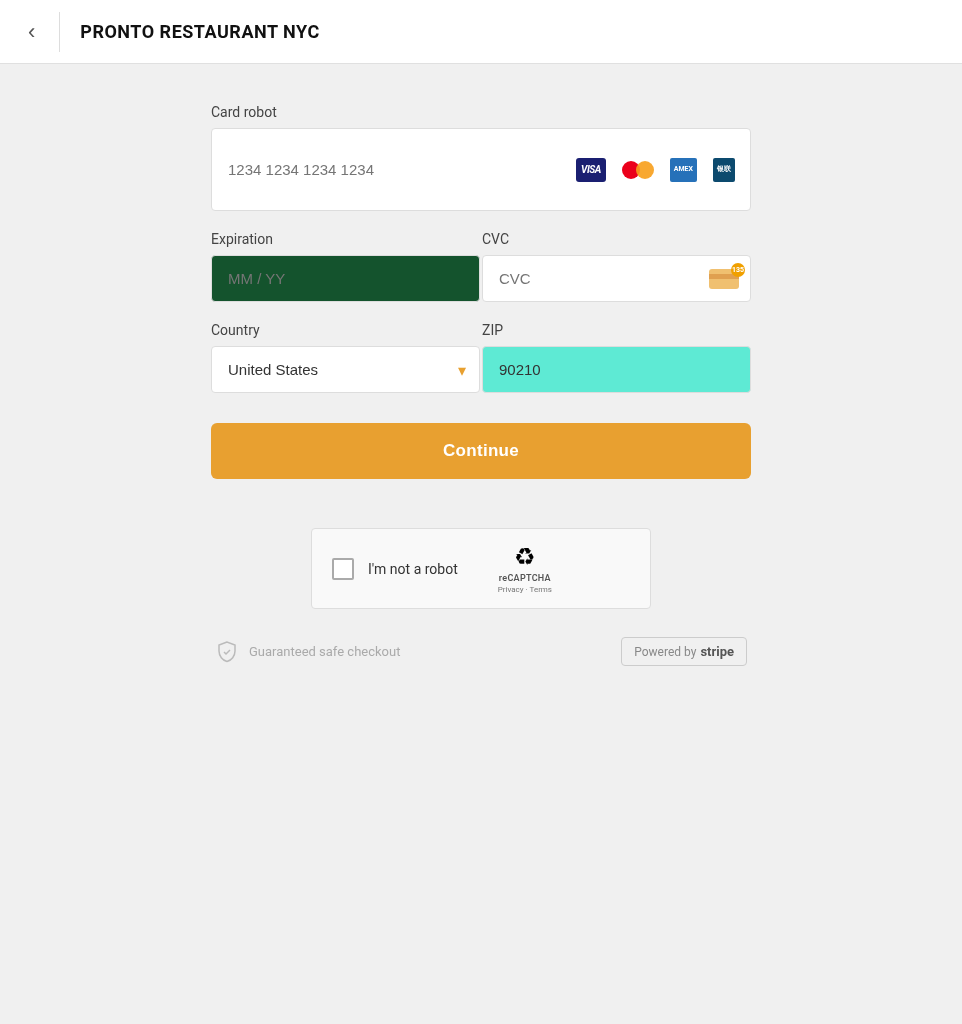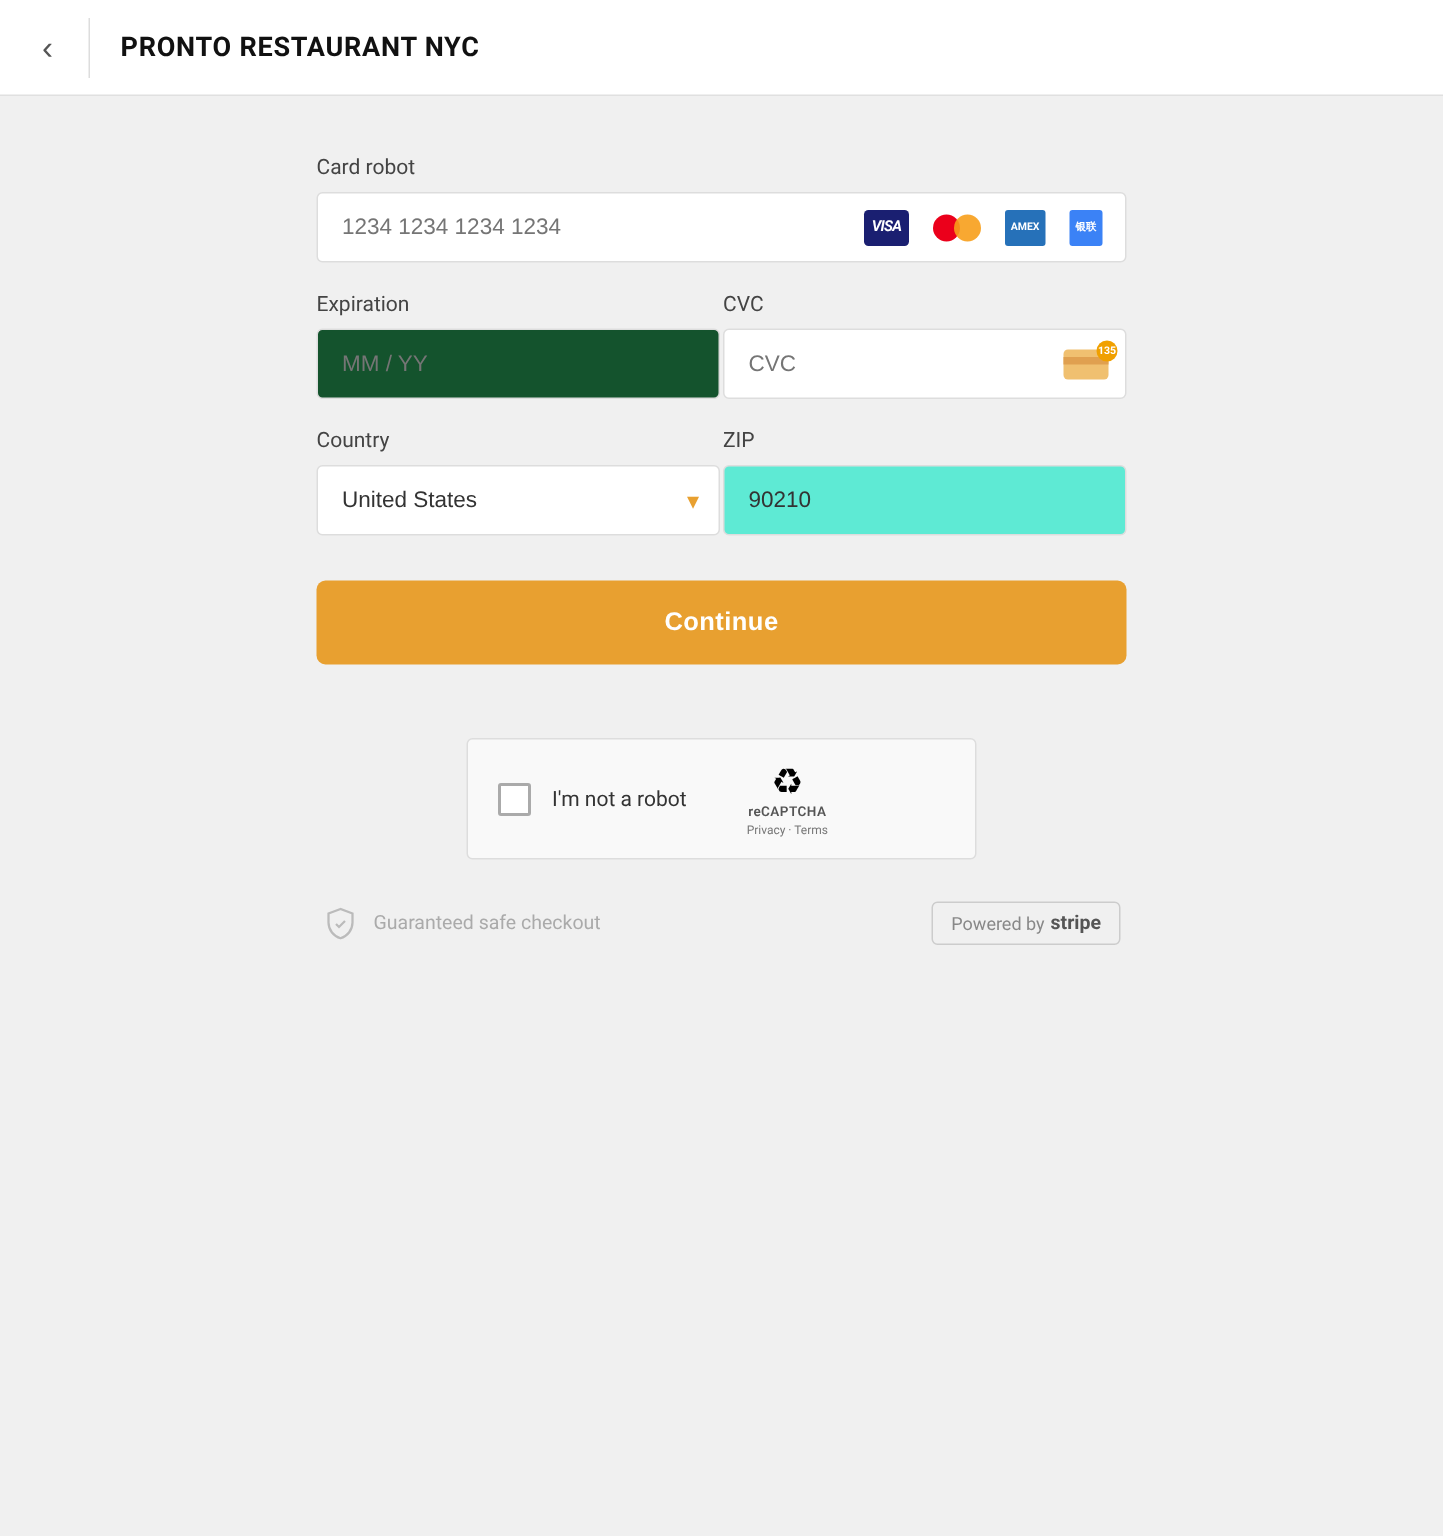--- a/index.html
+++ b/index.html
@@ -70,21 +70,21 @@
       background: #14532d;
       outline: none;
     }
 
     
     .card-number-wrapper {
       position: relative;
     }
     .card-number-input {
       width: 100%;
-      padding: 14px 16px;
+      padding: 32px 16px;
       padding-right: 160px;
       border: 1px solid #ddd;
       border-radius: 4px;
       font-size: 15px;
       color: #aaa;
       background: #fff;
       outline: none;
     }
     .card-icons {
       position: absolute;
@@ -141,21 +141,21 @@
       background: #2671b9;
       color: #fff;
       padding: 2px 4px;
       font-size: 7px;
       font-weight: 700;
       border-radius: 2px;
       line-height: 1.4;
       text-align: center;
     }
     .unionpay-icon {
-      background: #3b82f6;
+      background: #0c4a6e;
       color: #fff;
       padding: 2px 4px;
       font-size: 7px;
       font-weight: 700;
       border-radius: 2px;
       line-height: 1.4;
       text-align: right;
     }
 
     

